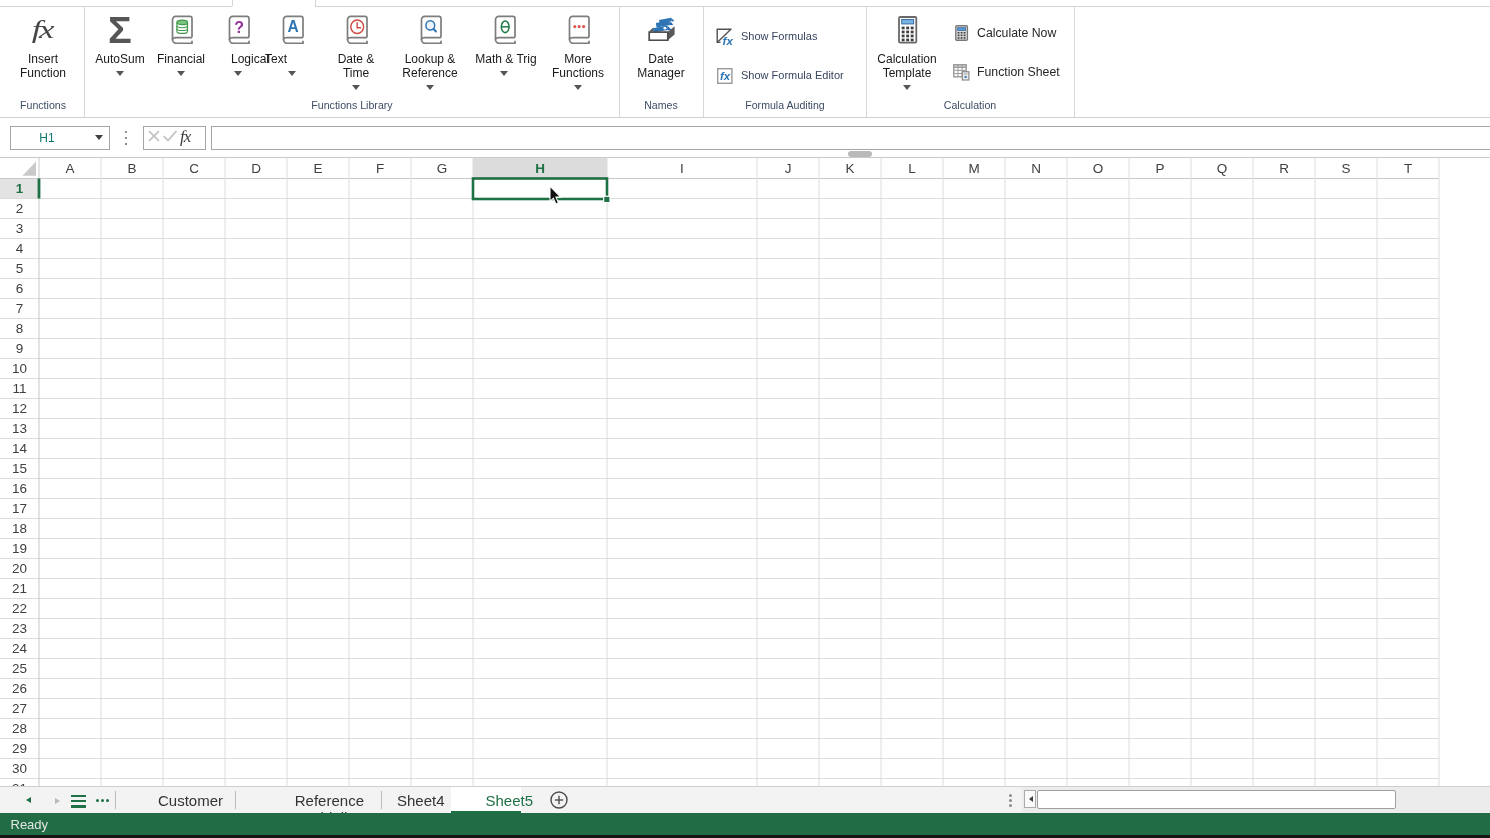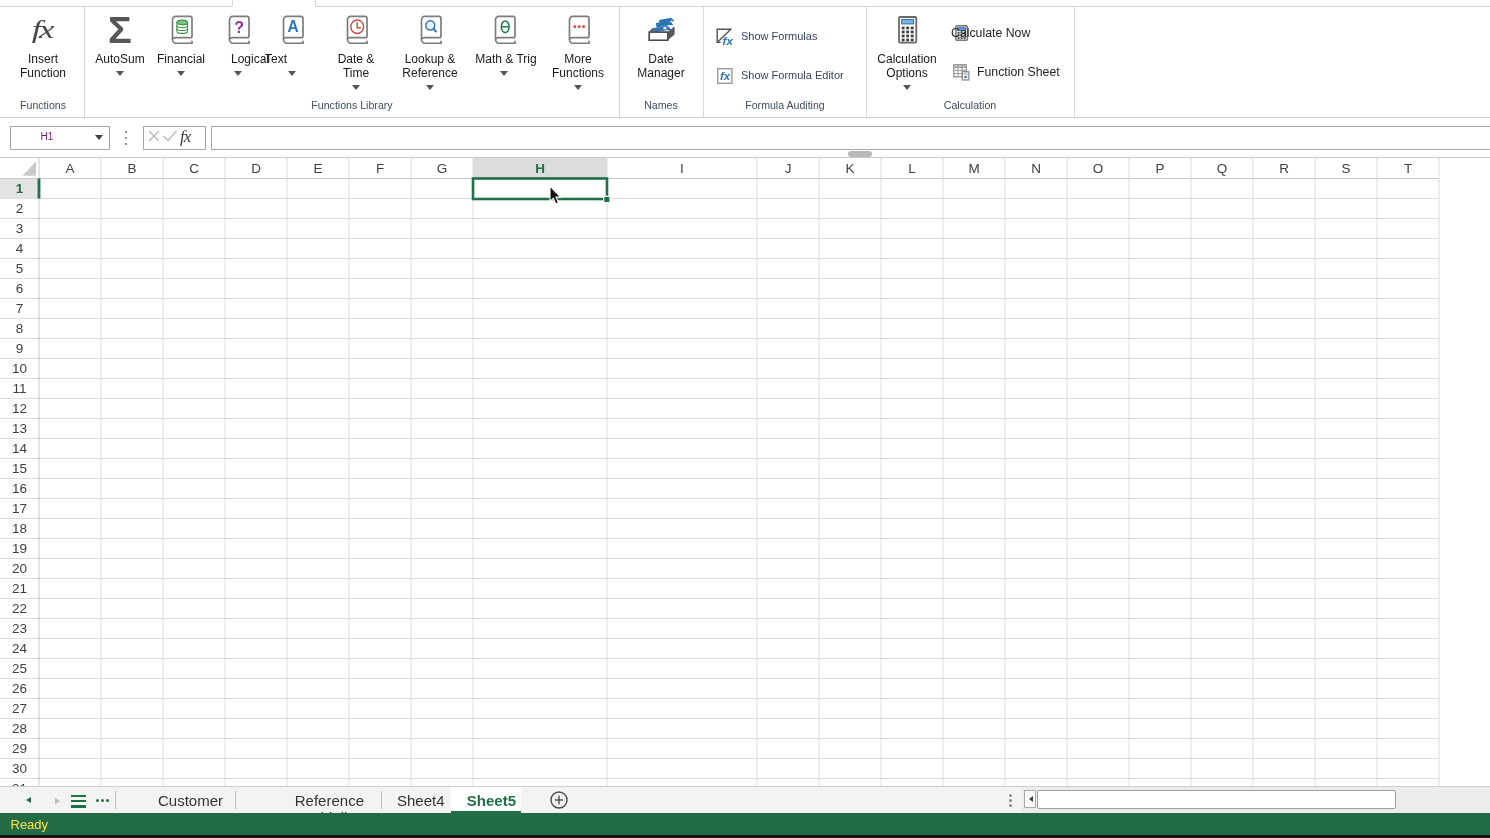--- a/index.html
+++ b/index.html
@@ -149,52 +149,52 @@
     <rect x="12.7" y="14.6" width="2.9" height="2.7" fill="#3f3f3f"></rect>
     <rect x="3.7" y="18.6" width="2.9" height="2.7" fill="#3f3f3f"></rect>
     <rect x="8.2" y="18.6" width="2.9" height="2.7" fill="#3f3f3f"></rect>
     <rect x="12.7" y="18.6" width="2.9" height="2.7" fill="#3f3f3f"></rect>
     <rect x="3.7" y="22.6" width="2.9" height="2.7" fill="#3f3f3f"></rect>
     <rect x="8.2" y="22.6" width="2.9" height="2.7" fill="#3f3f3f"></rect>
     <rect x="12.7" y="22.6" width="2.9" height="2.7" fill="#3f3f3f"></rect>
   </svg>
 <div class="blbl" style="left:847px;top:51.5px;width:120px">
     <div>Calculation</div>
-    <div>Options</div>
+    <div>Template</div>
   </div>
 <div class="abs" style="left:902.5px;top:85px;width:0;height:0;border-left:4.5px solid transparent;border-right:4.5px solid transparent;border-top:5px solid #555"></div>
 <svg class="abs" style="left:954.5px;top:24.5px" width="14" height="16" viewBox="0 0 14 16">
 <rect x="0.8" y="0.8" width="11.6" height="14.4" rx="1" fill="#e4e4e4" stroke="#787878" stroke-width="1.4"></rect>
 <rect x="2.6" y="2.7" width="8" height="2.7" fill="#5b9bd5" stroke="#3f74a8" stroke-width="0.9"></rect>
 <rect x="2.6" y="6.9" width="1.9" height="1.7" fill="#404040"></rect>
     <rect x="5.6" y="6.9" width="1.9" height="1.7" fill="#404040"></rect>
     <rect x="8.6" y="6.9" width="1.9" height="1.7" fill="#404040"></rect>
     <rect x="2.6" y="9.5" width="1.9" height="1.7" fill="#404040"></rect>
     <rect x="5.6" y="9.5" width="1.9" height="1.7" fill="#404040"></rect>
     <rect x="8.6" y="9.5" width="1.9" height="1.7" fill="#404040"></rect>
     <rect x="2.6" y="12.1" width="1.9" height="1.7" fill="#404040"></rect>
     <rect x="5.6" y="12.1" width="1.9" height="1.7" fill="#404040"></rect>
     <rect x="8.6" y="12.1" width="1.9" height="1.7" fill="#404040"></rect>
   </svg>
-<div class="rtxt2" style="left:951px;top:26px">Calculate Now</div>
+<div class="rtxt2" style="left:977px;top:26px">Calculate Now</div>
 <svg class="abs" style="left:952.5px;top:63.5px" width="17" height="17" viewBox="0 0 17 17">
 <rect x="0.8" y="0.8" width="12.4" height="12" fill="#fff" stroke="#999" stroke-width="1.4"></rect>
 <rect x="0.8" y="0.8" width="12.4" height="2.6" fill="#cfcfcf" stroke="#999" stroke-width="1.2"></rect>
 <line x1="5" y1="1" x2="5" y2="12.8" stroke="#999" stroke-width="1"></line>
 <line x1="9.1" y1="1" x2="9.1" y2="12.8" stroke="#999" stroke-width="1"></line>
 <line x1="1" y1="6.3" x2="13.2" y2="6.3" stroke="#999" stroke-width="1"></line>
 <line x1="1" y1="9.6" x2="13.2" y2="9.6" stroke="#999" stroke-width="1"></line>
 <rect x="9.3" y="7.7" width="6.6" height="8.3" fill="#ececec" stroke="#8a8a8a" stroke-width="1.2"></rect>
 <rect x="10.8" y="9.2" width="3.6" height="1.6" fill="#bdbdbd"></rect>
 <rect x="11.6" y="12" width="2" height="2" fill="#2e75b6"></rect>
 </svg>
 <div class="rtxt2" style="left:977px;top:65px">Function Sheet</div>
 <div class="glbl" style="left:880px;width:180px">Calculation</div>
 <div class="box" style="left:10px;top:125.5px;width:98px;height:22px"></div>
-<div class="abs" style="left:10px;top:130.5px;width:74px;text-align:center;font-size:10px;color:#701a75">H1</div>
+<div class="abs" style="left:10px;top:130.5px;width:74px;text-align:center;font-size:12px;color:#0f766e">H1</div>
 <div class="abs" style="left:94.5px;top:134.5px;width:0;height:0;border-left:4.5px solid transparent;border-right:4.5px solid transparent;border-top:5.5px solid #3f3f3f"></div>
 <div class="abs" style="left:124.5px;top:130.5px;width:2.6px;height:2.6px;border-radius:50%;background:#686868"></div>
 <div class="abs" style="left:124.5px;top:136.5px;width:2.6px;height:2.6px;border-radius:50%;background:#686868"></div>
 <div class="abs" style="left:124.5px;top:142.5px;width:2.6px;height:2.6px;border-radius:50%;background:#686868"></div>
 <div class="box" style="left:143px;top:125.5px;width:61px;height:22px"></div>
 <svg class="abs" style="left:148px;top:130px" width="60" height="15" viewBox="0 0 60 15">
 <path d="M1.5 1.5 L10.5 10.5 M10.5 1.5 L1.5 10.5" stroke="#bcbcbc" stroke-width="1.6" stroke-linecap="round"></path>
 <path d="M16 6.5 L20 10.5 L28 1.5" fill="none" stroke="#c0c0c0" stroke-width="1.7" stroke-linecap="round" stroke-linejoin="round"></path>
 </svg>
 <div class="abs" style="left:180px;top:127px;font-family:'Liberation Serif',serif;font-style:italic;font-size:17px;color:#3d3d3d;letter-spacing:-1px">fx</div>
@@ -327,28 +327,28 @@
 <div class="abs" style="left:100.5px;top:799px;width:3px;height:3px;border-radius:50%;background:#1e7145"></div>
 <div class="abs" style="left:105.5px;top:799px;width:3px;height:3px;border-radius:50%;background:#1e7145"></div>
 <div class="abs" style="left:114.5px;top:790.5px;width:1px;height:18.5px;background:#bdbdbd"></div>
 <div class="abs" style="left:235px;top:790.5px;width:1px;height:18.5px;background:#bdbdbd"></div>
 <div class="abs" style="left:380.5px;top:790.5px;width:1px;height:18.5px;background:#bdbdbd"></div>
 <div class="abs" style="left:451px;top:787px;width:70px;height:24px;background:#fff"></div>
 <div class="abs" style="left:451px;top:810.5px;width:70px;height:2.5px;background:#1e7145"></div>
 <div class="tab" style="left:123px;width:100px">Customer Data</div>
 <div class="tab" style="left:244px;width:120px">Reference Guideline</div>
 <div class="tab" style="left:384.5px;width:60px">Sheet4</div>
-<div class="tab" style="left:446px;width:70px;color:#1e7145;font-weight:bold">Sheet5</div>
+<div class="tab" style="left:463px;width:70px;color:#1e7145;font-weight:normal">Sheet5</div>
 <svg class="abs" style="left:550px;top:790.5px" width="18" height="18" viewBox="0 0 18 18">
 <circle cx="9" cy="9" r="8" fill="none" stroke="#4d4d4d" stroke-width="1.4"></circle>
 <line x1="4.8" y1="9" x2="13.2" y2="9" stroke="#4d4d4d" stroke-width="1.4"></line>
 <line x1="9" y1="4.8" x2="9" y2="13.2" stroke="#4d4d4d" stroke-width="1.4"></line>
 </svg>
 <div class="abs" style="left:1008.5px;top:793.5px;width:3px;height:3px;border-radius:50%;background:#8a8a8a"></div>
 <div class="abs" style="left:1008.5px;top:798.8px;width:3px;height:3px;border-radius:50%;background:#8a8a8a"></div>
 <div class="abs" style="left:1008.5px;top:804.1px;width:3px;height:3px;border-radius:50%;background:#8a8a8a"></div>
 <div class="abs" style="left:1022px;top:787px;width:468px;height:26.5px;background:#ececec"></div>
 <div class="abs" style="left:1024px;top:790px;width:12px;height:18px;background:#fafafa;border:1px solid #ababab;box-sizing:border-box"></div>
 <div class="abs" style="left:1028.5px;top:796px;width:0;height:0;border-top:3.2px solid transparent;border-bottom:3.2px solid transparent;border-right:4.5px solid #3d3d3d"></div>
 <div class="abs" style="left:1037px;top:789.5px;width:359px;height:19px;background:#fff;border:1.3px solid #9f9f9f;box-sizing:border-box;border-radius:2px"></div>
 <div class="abs" style="left:0;top:813px;width:1490px;height:21.5px;background:#216c44">
-<div class="abs" style="left:10.5px;top:4px;font-size:13px;color:#fde047">Ready</div>
+<div class="abs" style="left:10.5px;top:4px;font-size:13px;color:#e5e5e5">Ready</div>
   </div>
 <div class="abs" style="left:0;top:834.5px;width:1490px;height:3.5px;background:#161616"></div>
 </body></html>

